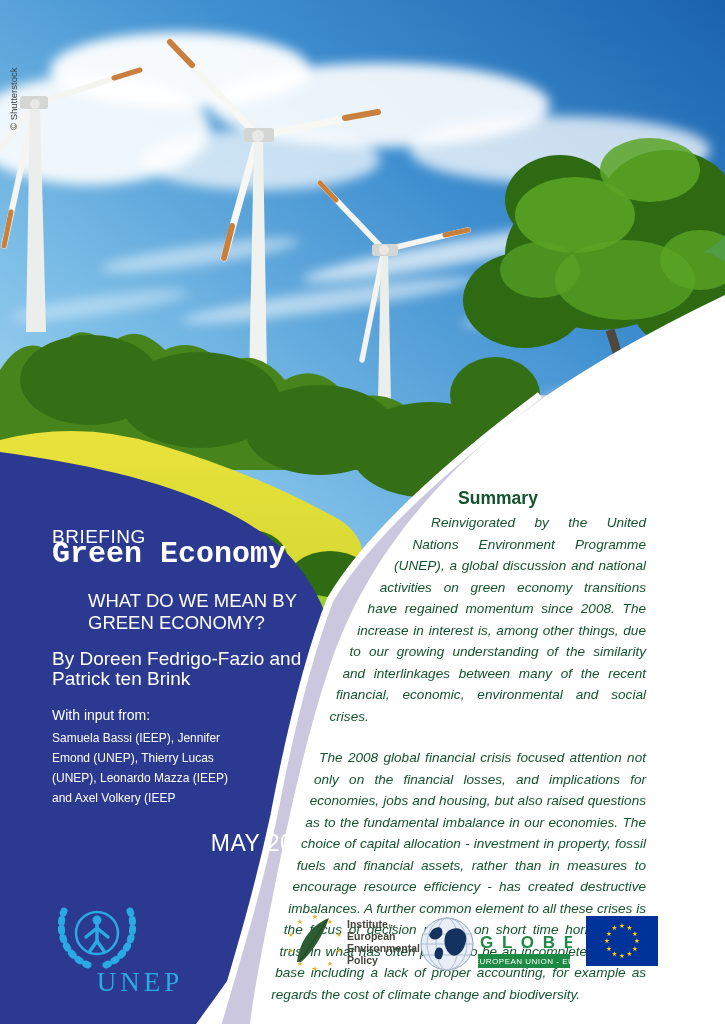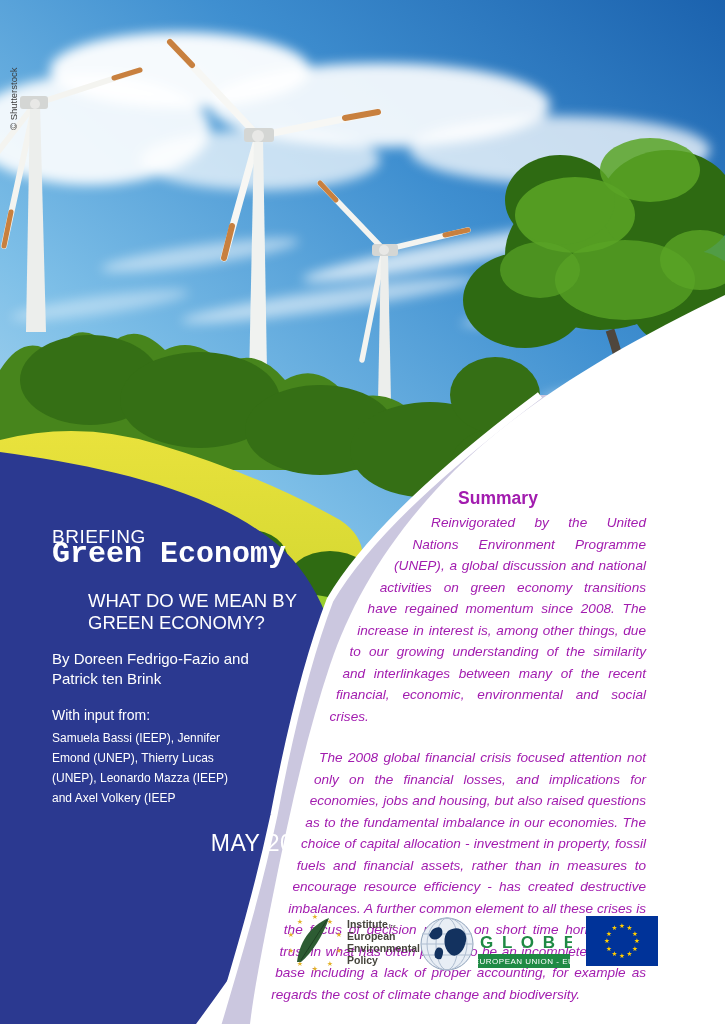--- a/index.html
+++ b/index.html
@@ -7,30 +7,30 @@
         font-family:"Liberation Sans",sans-serif;margin:0 auto;}
   .page svg{display:block;}
   .photo{position:absolute;left:0;top:0;z-index:0;}
   .overlay{position:absolute;left:0;top:0;z-index:1;pointer-events:none;}
 
   
   .panel-text{position:absolute;left:52px;top:0;width:268px;z-index:2;color:#ffffff;}
   .kicker{position:absolute;left:0;top:506px;width:268px;font-size:19px;letter-spacing:.5px;margin-top:20px;}
   .title{position:absolute;left:0;top:537px;width:268px;font-size:30px;font-weight:bold;font-family:Liberation Mono, monospace;}
   .subtitle{position:absolute;left:0;top:590px;width:268px;font-size:18.5px;line-height:22px;white-space:pre-line;margin-left:36px;}
-  .byline{position:absolute;left:0;top:649px;width:268px;font-size:15px;line-height:20px;white-space:pre-line;}
+  .byline{position:absolute;left:0;top:649px;width:268px;font-size:19px;line-height:20px;white-space:pre-line;}
   .input-label{position:absolute;left:0;top:707px;width:268px;font-size:14px;}
   .contributors{position:absolute;left:0;top:728px;width:268px;font-size:12px;line-height:20px;white-space:pre-line;}
   .date{position:absolute;left:0;top:830px;width:268px;font-size:23px;letter-spacing:.5px;text-align:right;}
   .unep-block{position:absolute;left:52px;top:903px;width:176px;z-index:2;text-align:center;}
   .unep-word{font-family:"Liberation Serif",serif;font-size:27px;letter-spacing:4px;color:#2AAAE2;margin-top:-2px;}
 
   
   .summary{position:absolute;left:248px;top:484px;width:410px;height:540px;z-index:2;
-           color:#a21caf;}
+           color:#14532d;}
   .summary-heading{position:absolute;left:150px;top:4px;width:200px;text-align:center;
            font-size:17.5px;font-weight:bold;}
   .curve-float{float:left;width:200px;height:540px;
       shape-outside:polygon(0 0,192px 0,167px 28px,137px 63px,115px 96px,97px 133px,85px 168px,70px 218px,55px 278px,45px 328px,35px 378px,25px 428px,15px 478px,5px 533px,0 540px);
       shape-margin:12px;}
   .summary p{margin:0;padding-right:12px;font-style:italic;font-size:13.6px;line-height:21.5px;
       text-align:justify;}
   .summary p.p1{margin-top:28px;}
   .summary p.p2{margin-top:20px;}
 
@@ -173,20 +173,38 @@
     <div class="byline">By Doreen Fedrigo-Fazio and
 Patrick ten Brink</div>
     <div class="input-label">With input from:</div>
     <div class="contributors">Samuela Bassi (IEEP), Jennifer
 Emond (UNEP), Thierry Lucas
 (UNEP), Leonardo Mazza (IEEP)
 and Axel Volkery (IEEP</div>
     <div class="date">MAY 2012</div>
   </div>
 
+  <div class="unep-block">
+    <svg width="90" height="66" viewBox="0 0 90 66">
+      <g stroke="#2AAAE2" fill="none">
+        <path d="M36,62 A42,42 0 0 1 12,8" stroke-width="7" stroke-dasharray="2.5 6.5" stroke-linecap="round"></path>
+        <path d="M54,62 A42,42 0 0 0 78,8" stroke-width="7" stroke-dasharray="2.5 6.5" stroke-linecap="round"></path>
+        <circle cx="45" cy="30" r="21" stroke-width="2.5"></circle>
+        <g stroke-width="3.5" stroke-linecap="round">
+          <path d="M45,22 L45,38"></path>
+          <path d="M45,25 L34,34"></path>
+          <path d="M45,25 L56,34"></path>
+          <path d="M45,38 L38,48"></path>
+          <path d="M45,38 L52,48"></path>
+        </g>
+      </g>
+      <circle cx="45" cy="17" r="4.5" fill="#2AAAE2"></circle>
+    </svg>
+    <div class="unep-word">UNEP</div>
+  </div>
 
   <div class="summary">
     <div class="summary-heading">Summary</div>
     <div class="curve-float"></div>
     <p class="p1">Reinvigorated by the United Nations Environment Programme (UNEP), a global discussion and national activities on green economy transitions have regained momentum since 2008. The increase in interest is, among other things, due to our growing understanding of the similarity and interlinkages between many of the recent financial, economic, environmental and social crises.</p>
     <p class="p2">The 2008 global financial crisis focused attention not only on the financial losses, and implications for economies, jobs and housing, but also raised questions as to the fundamental imbalance in our economies. The choice of capital allocation - investment in property, fossil fuels and financial assets, rather than in measures to encourage resource efficiency - has created destructive imbalances. A further common element to all these crises is the focus of decision making on short time horizons and trust in what has often proven to be an incomplete evidence base including a lack of proper accounting, for example as regards the cost of climate change and biodiversity.</p>
   </div>
 
   <div class="logos">
 

